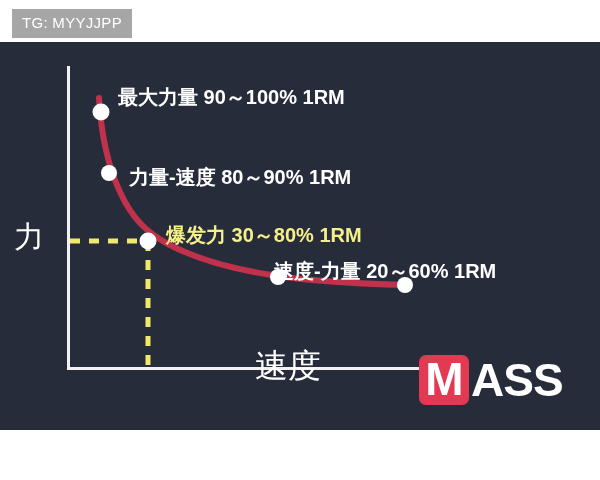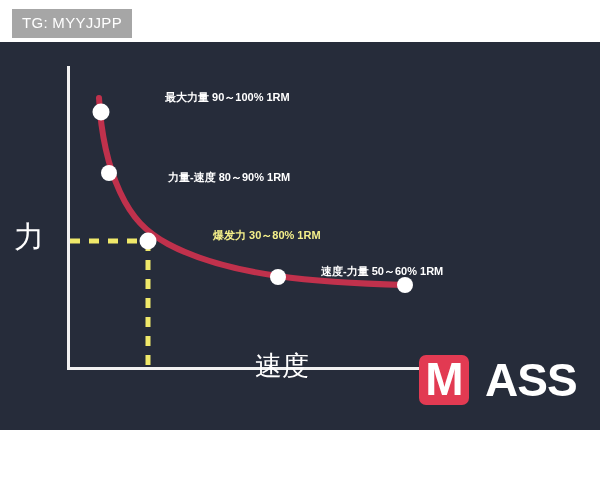--- a/index.html
+++ b/index.html
@@ -42,42 +42,41 @@
     position:absolute;left:67px;top:325px;width:400px;height:3px;
     background:#f2f2f2;
   }
 
   .axis-label-y{
     position:absolute;left:14px;top:178px;
     color:#ffffff;font-size:30px;line-height:34px;font-weight:400;
   }
   .axis-label-x{
     position:absolute;left:255px;top:308px;
-    color:#ffffff;font-size:27px;line-height:32px;font-weight:400;
+    color:#ffffff;font-size:33px;line-height:32px;font-weight:400;
   }
 
   
   .curve-layer{position:absolute;left:0;top:0;width:600px;height:388px;}
 
   
   .lbl{
     position:absolute;
     color:#ffffff;
-    font-size:11px;
+    font-size:20px;
     font-weight:bold;
     white-space:nowrap;
     line-height:20px;
-    margin-left:47px;
   }
   .lbl.hl{
     color:#f5f08a;
     text-align:center;
   }
   .lbl-1{left:118px;top:45px;}
-  .lbl-2{left:121px;top:125px;}
+  .lbl-2{left:129px;top:125px;}
   .lbl-3{left:166px;top:183px;}
   .lbl-4{left:274px;top:219px;}
   .lbl-5{left:406px;top:251px;}
 
   
   .logo{
     position:absolute;left:419px;top:313px;
     display:flex;align-items:center;
   }
   .logo-mark{
@@ -86,21 +85,21 @@
     position:relative;
     display:flex;align-items:center;justify-content:center;
   }
   .logo-mark-letter{
     color:#ffffff;font-size:46px;font-weight:bold;line-height:46px;
     letter-spacing:-1px;
     margin-top:-2px;
   }
   .logo-rest{
     color:#ffffff;font-size:46px;font-weight:bold;line-height:46px;
-    margin-left:16px;letter-spacing:-1px;
+    margin-left:2px;letter-spacing:-1px;
   }
 
   
   .bottom-band{
     position:absolute;left:0;top:430px;width:600px;height:50px;
     background:#ffffff;
   }
 </style>
 </head>
 <body>
@@ -132,21 +131,21 @@
       <circle cx="101" cy="70" r="8.5" fill="#ffffff"></circle>
       <circle cx="109" cy="131" r="8" fill="#ffffff"></circle>
       <circle cx="148" cy="199" r="8.5" fill="#ffffff"></circle>
       <circle cx="278" cy="235" r="8" fill="#ffffff"></circle>
       <circle cx="405" cy="243" r="8" fill="#ffffff"></circle>
     </svg>
 
     <div class="lbl lbl-1">最大力量 90～100% 1RM</div>
     <div class="lbl lbl-2">力量-速度 80～90% 1RM</div>
     <div class="lbl hl lbl-3">爆发力 30～80% 1RM</div>
-    <div class="lbl lbl-4">速度-力量 50～60% 1RM</div>
+    <div class="lbl lbl-4">速度-力量 20～60% 1RM</div>
 
     <div class="logo">
       <div class="logo-mark">
         <span class="logo-mark-letter">M</span>
       </div>
       <span class="logo-rest">ASS</span>
     </div>
 
   </div>
 

